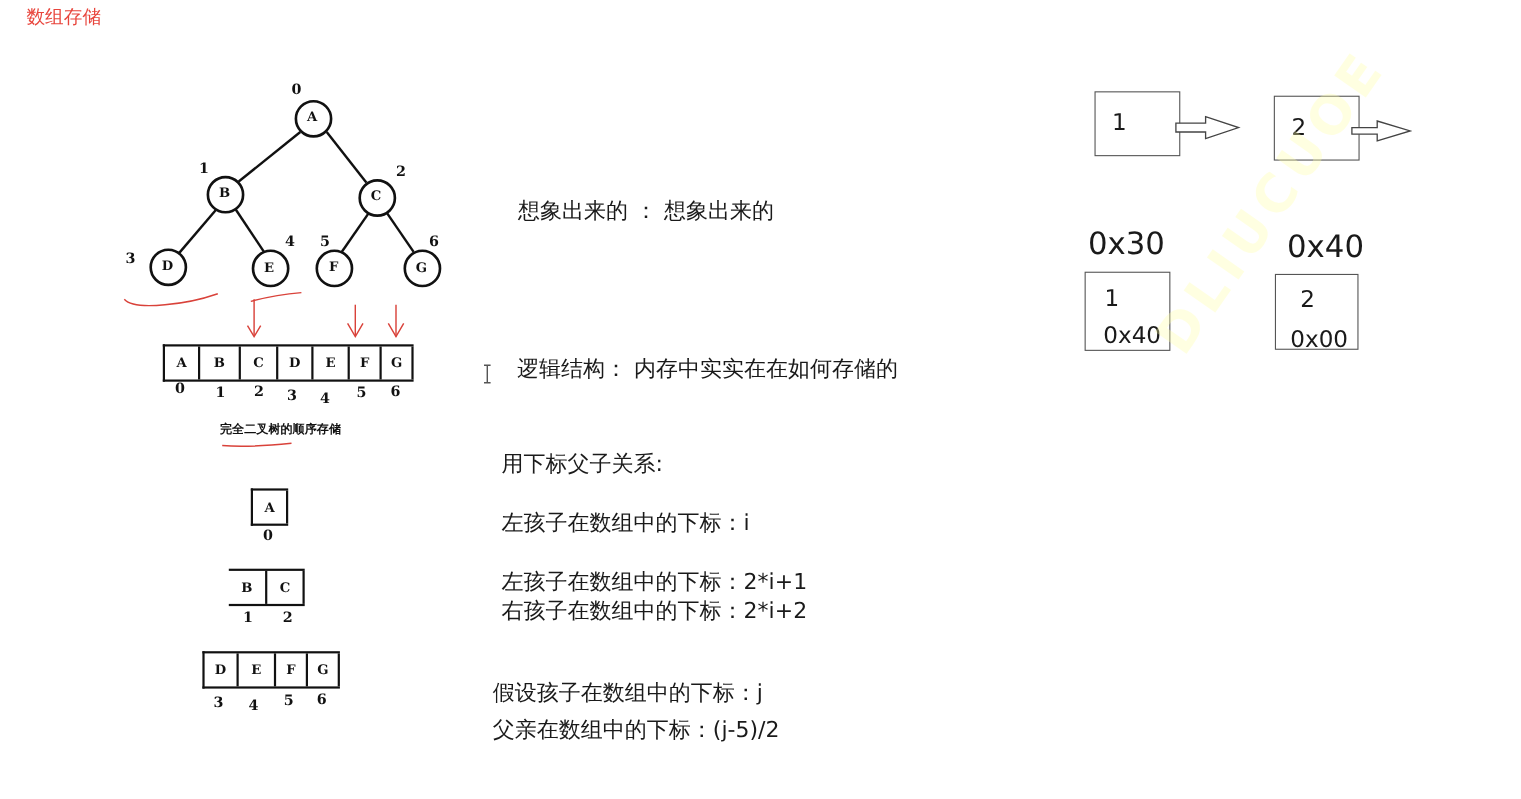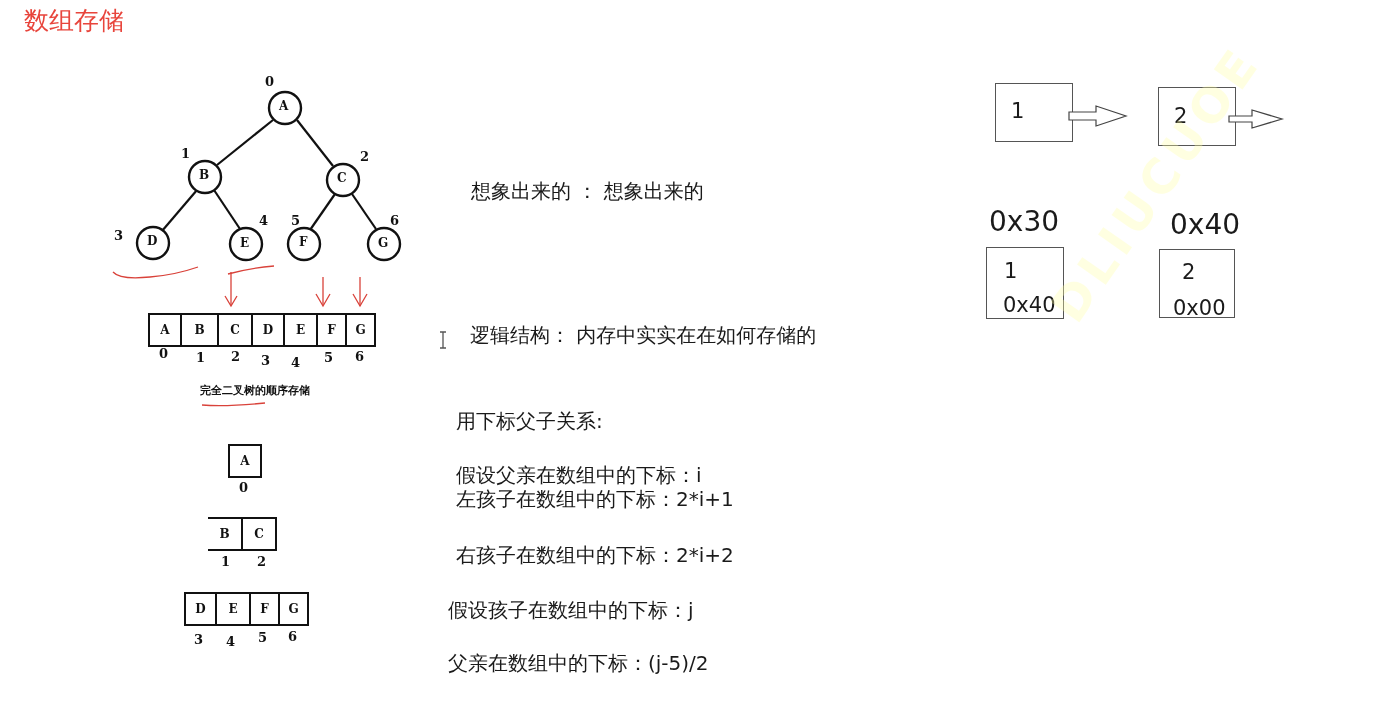--- a/index.html
+++ b/index.html
@@ -3,21 +3,21 @@
 <meta charset="utf-8">
 <style>
   html, body { margin:0; padding:0; }
   body {
     width:1383px; height:726px; position:relative; overflow:hidden;
     background:#ffffff;
     font-family:"DejaVu Sans","Liberation Sans",sans-serif;
     color:#111;
   }
   .abs { position:absolute; }
-  .title { left:24px; top:4px; font-size:25px; color:#e8453c; letter-spacing:0; }
+  .title { left:24px; top:4px; font-size:17px; color:#e8453c; letter-spacing:0; }
   .serif { font-family:"DejaVu Serif","Liberation Serif",serif; font-weight:bold; }
   .txt { font-size:20px; color:#1a1a1a; white-space:nowrap; }
   .box {
     position:absolute; border:1px solid #555; background:#fff; box-sizing:border-box;
   }
   .boxnum { position:absolute; font-size:21px; color:#1a1a1a; }
   .addr { position:absolute; font-size:28px; color:#1a1a1a; }
   .cells { position:absolute; display:flex; border:2px solid #111; border-right:none; background:#fff; }
   .cell {
     border-right:2px solid #111; height:100%; box-sizing:border-box;
@@ -126,24 +126,24 @@
 <div class="idx" style="left:258px;top:630px">5</div>
 <div class="idx" style="left:288px;top:629px">6</div>
 
 <svg class="abs cursor" viewBox="0 0 10 18">
   <path d="M2 1 H8 M5 1 V17 M2 17 H8" stroke="#555" stroke-width="1.3" fill="none"></path>
 </svg>
 
 <div class="abs txt" style="left:471px;top:178px">想象出来的 ： 想象出来的</div>
 <div class="abs txt" style="left:470px;top:322px">逻辑结构： 内存中实实在在如何存储的</div>
 <div class="abs txt" style="left:456px;top:408px">用下标父子关系:</div>
-<div class="abs txt" style="left:456px;top:462px">假设父亲在数组中的下标：i</div>
-<div class="abs txt" style="left:456px;top:486px">左孩子在数组中的下标：2*i+1</div>
+<div class="abs txt" style="left:456px;top:462px">左孩子在数组中的下标：i</div>
+<div class="abs txt" style="left:456px;top:515px">左孩子在数组中的下标：2*i+1</div>
 <div class="abs txt" style="left:456px;top:542px">右孩子在数组中的下标：2*i+2</div>
-<div class="abs txt" style="left:448px;top:597px">假设孩子在数组中的下标：j</div>
+<div class="abs txt" style="left:448px;top:616px">假设孩子在数组中的下标：j</div>
 <div class="abs txt" style="left:448px;top:650px">父亲在数组中的下标：(j-5)/2</div>
 
 <div class="box" style="left:995px;top:83px;width:78px;height:59px"></div>
 <div class="boxnum" style="left:1011px;top:99px">1</div>
 <svg class="abs" style="left:1068px;top:104px" width="62" height="24">
   <path d="M1 8 H28 V2 L58 12 L28 22 V16 H1 Z" fill="#fff" stroke="#444" stroke-width="1.2"></path>
 </svg>
 
 <div class="box" style="left:1158px;top:87px;width:78px;height:59px"></div>
 <div class="boxnum" style="left:1174px;top:104px">2</div>

